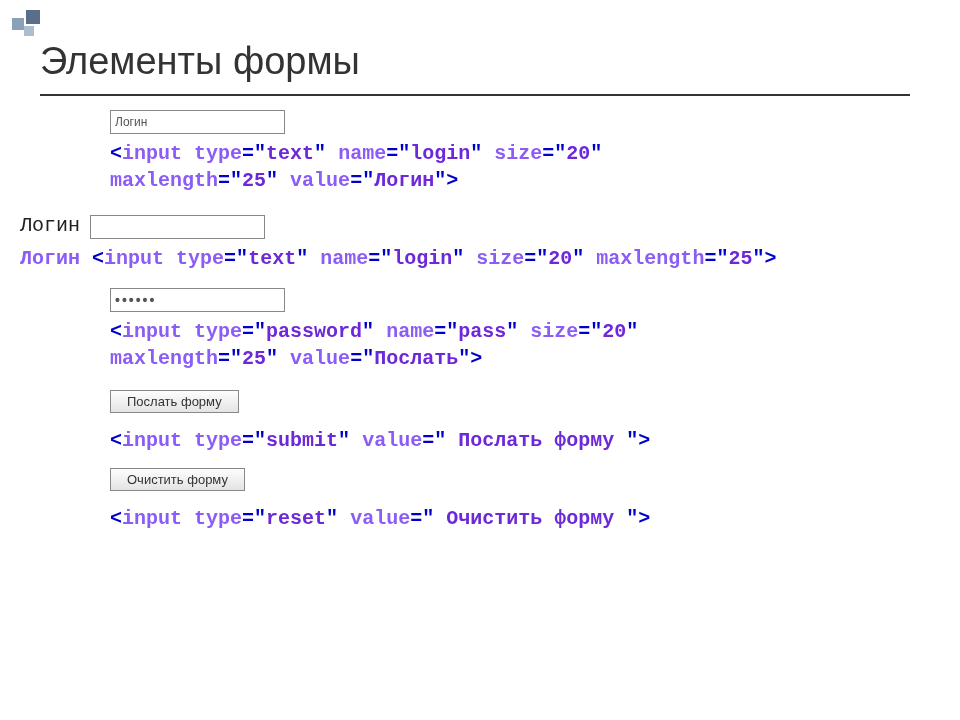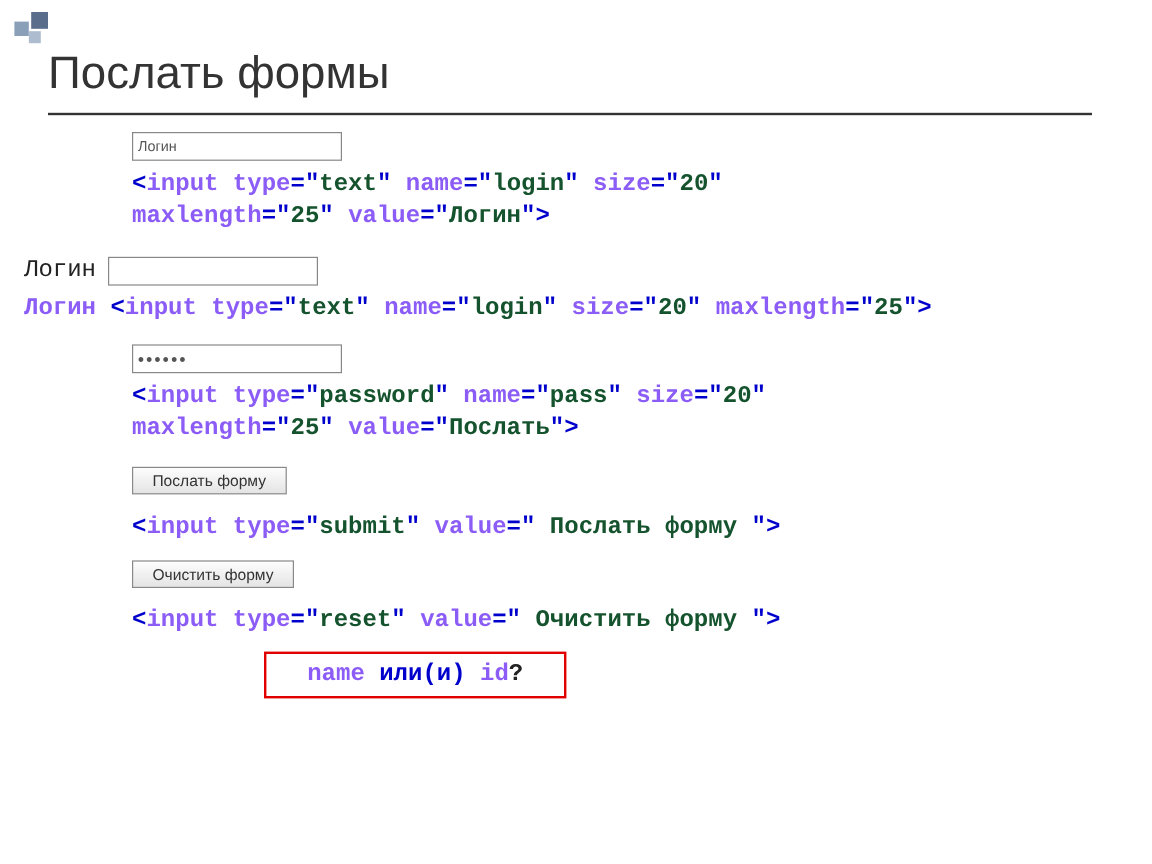--- a/index.html
+++ b/index.html
@@ -88,21 +88,21 @@
   
   .code {
     font-family: "Courier New", monospace;
     font-size: 20px;
     font-weight: bold;
     white-space: pre;
     line-height: 1.35;
   }
   .c-blue   { color: #0000cc; }
   .c-red    { color: #8b5cf6; }
-  .c-teal   { color: #14532d; margin-top: 15px; }
+  .c-teal   { color: #6d28d9; margin-top: 15px; }
   .c-black  { color: #222; }
 
   .label-plain {
     font-family: "Courier New", monospace;
     font-size: 20px;
     color: #222;
   }
 
   .indent1 { margin-left: 90px; }
   .indent-code { margin-left: 90px; }
@@ -120,21 +120,21 @@
 <body>
 
 <div class="slide">
 
   <div class="corner-logo">
     <div class="sq sq1"></div>
     <div class="sq sq2"></div>
     <div class="sq sq3"></div>
   </div>
 
-  <div class="title">Послать формы</div>
+  <div class="title">Элементы формы</div>
   <div class="title-underline"></div>
 
   <div class="content">
 
     
     <div class="row indent1">
       <span class="text-input smallfont">Логин</span>
     </div>
     <div class="row indent-code code"><span class="c-blue">&lt;</span><span class="c-red">input</span> <span class="c-red">type</span><span class="c-blue">=</span><span class="c-blue">"</span><span class="c-teal">text</span><span class="c-blue">"</span> <span class="c-red">name</span><span class="c-blue">=</span><span class="c-blue">"</span><span class="c-teal">login</span><span class="c-blue">"</span> <span class="c-red">size</span><span class="c-blue">=</span><span class="c-blue">"</span><span class="c-teal">20</span><span class="c-blue">"</span>
 <span class="c-red">maxlength</span><span class="c-blue">=</span><span class="c-blue">"</span><span class="c-teal">25</span><span class="c-blue">"</span> <span class="c-red">value</span><span class="c-blue">=</span><span class="c-blue">"</span><span class="c-teal">Логин</span><span class="c-blue">"</span><span class="c-blue">&gt;</span></div>
@@ -171,16 +171,15 @@
     <div style="height:8px"></div>
 
     
     <div class="row indent1">
       <span class="btn">Очистить форму</span>
     </div>
     <div style="height:8px"></div>
     <div class="row indent-code code"><span class="c-blue">&lt;</span><span class="c-red">input</span> <span class="c-red">type</span><span class="c-blue">=</span><span class="c-blue">"</span><span class="c-teal">reset</span><span class="c-blue">"</span> <span class="c-red">value</span><span class="c-blue">=</span><span class="c-blue">"</span><span class="c-teal"> Очистить форму </span><span class="c-blue">"</span><span class="c-blue">&gt;</span></div>
 
     
-    <div class="bottom-box code"><span class="c-red">name</span><span class="c-blue"> или(и) </span><span class="c-red">id</span><span class="c-black">?</span></div>
 
   </div>
 </div>
 
 </body></html>

